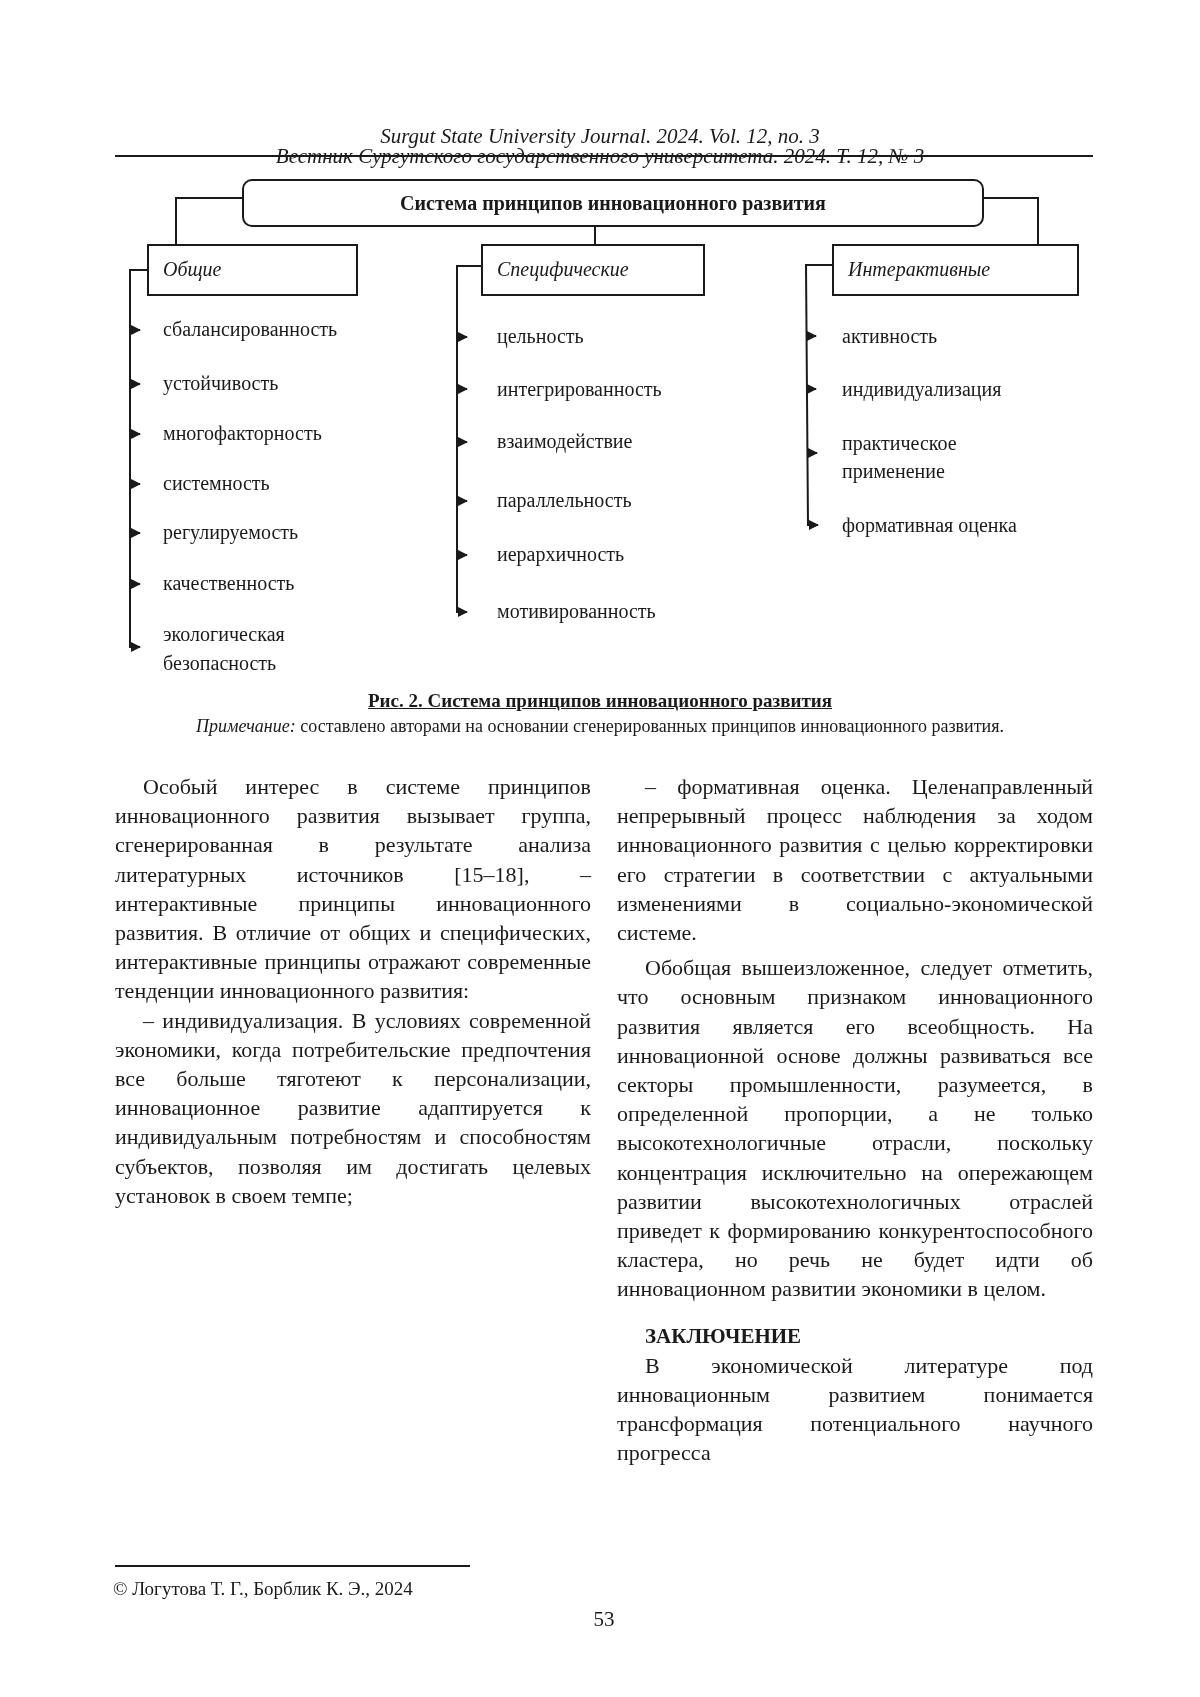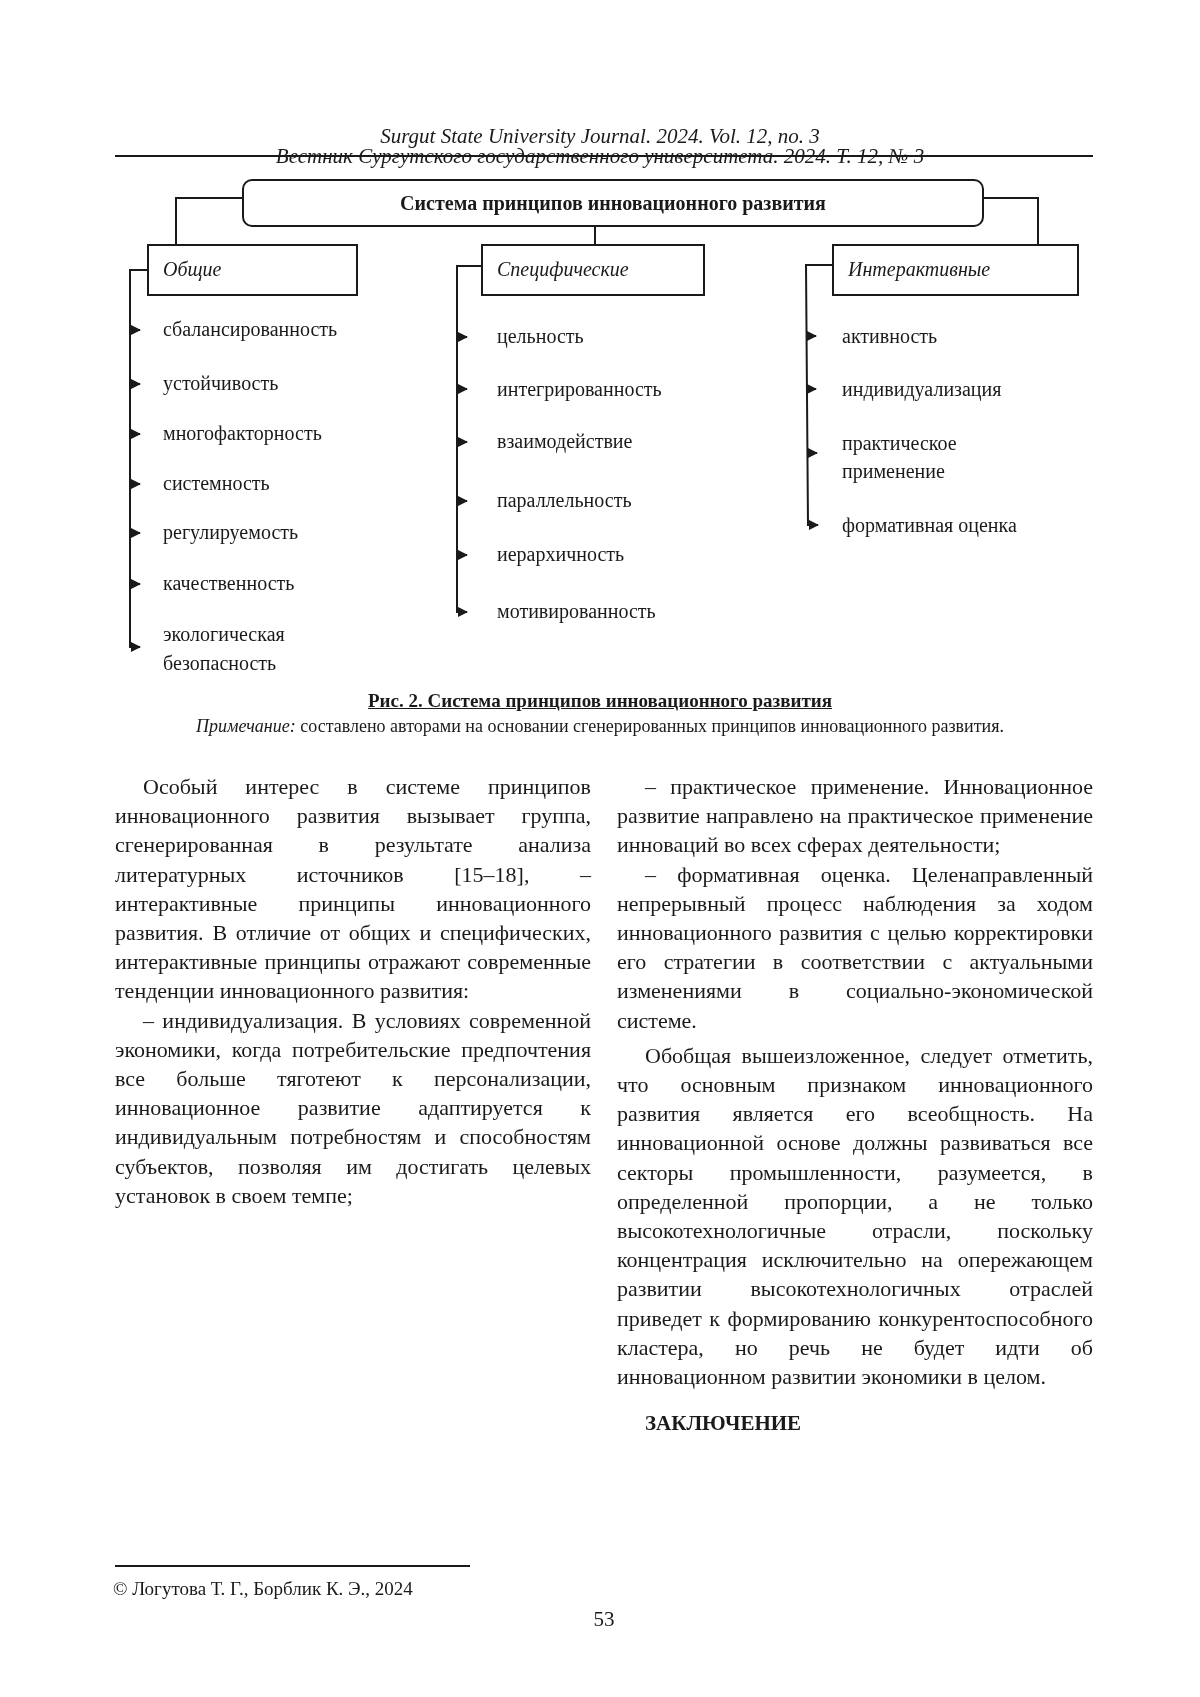--- a/index.html
+++ b/index.html
@@ -105,21 +105,21 @@
 <div class="abs caption fig-note" style="top:716px;">
   <i>Примечание:</i><span> составлено авторами на основании сгенерированных принципов инновационного развития.</span>
 </div>
 
 <div class="abs col" style="left:115px; top:772px; width:476px;">
   <p class="indent">Особый интерес в системе принципов инновационного развития вызывает группа, сгенерированная в результате анализа литературных источников [15–18], – интерактивные принципы инновационного развития. В отличие от общих и специфических, интерактивные принципы отражают современные тенденции инновационного развития:</p>
   <p class="indent">– индивидуализация. В условиях современной экономики, когда потребительские предпочтения все больше тяготеют к персонализации, инновационное развитие адаптируется к индивидуальным потребностям и способностям субъектов, позволяя им достигать целевых установок в своем темпе;</p>
 </div>
 
 <div class="abs col" style="left:617px; top:772px; width:476px;">
-  <p class="indent">– практическое применение. Инновационное развитие направлено на практическое применение инноваций во всех сферах деятельности;</p>
   <p class="indent">– формативная оценка. Целенаправленный непрерывный процесс наблюдения за ходом инновационного развития с целью корректировки его стратегии в соответствии с актуальными изменениями в социально-экономической системе.</p>
   <p class="indent" style="margin-top:6px;">Обобщая вышеизложенное, следует отметить, что основным признаком инновационного развития является его всеобщность. На инновационной основе должны развиваться все секторы промышленности, разумеется, в определенной пропорции, а не только высокотехнологичные отрасли, поскольку концентрация исключительно на опережающем развитии высокотехнологичных отраслей приведет к формированию конкурентоспособного кластера, но речь не будет идти об инновационном развитии экономики в целом.</p>
   <p class="heading">ЗАКЛЮЧЕНИЕ</p>
+  <p class="indent">В экономической литературе под инновационным развитием понимается трансформация потенциального научного прогресса</p>
 </div>
 
 <div class="abs rule" style="left:115px; top:1565px; width:355px; height:2px;"></div>
 <div class="abs copyright" style="left:113px; top:1578px;">© Логутова Т. Г., Борблик К. Э., 2024</div>
 <div class="abs pagenum" style="top:1607px;">53</div>
 
 </body></html>

